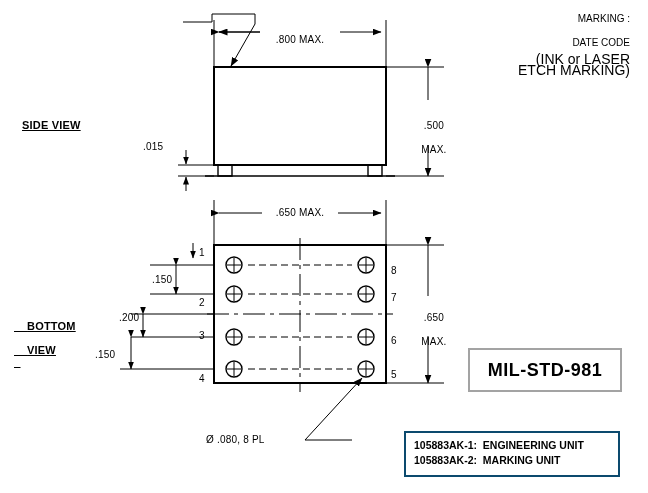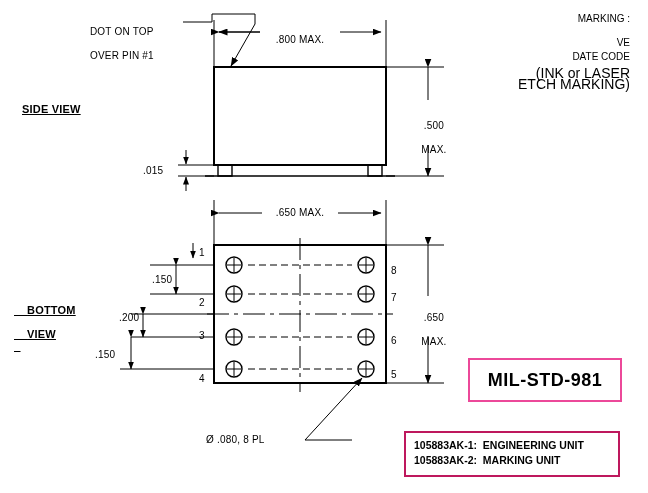--- a/index.html
+++ b/index.html
@@ -26,39 +26,39 @@
     font-size: 10px;
     line-height: 12px;
     white-space: pre;
     letter-spacing: 0.2px;
   }
   .lbl.c { text-align: center; }
   .underline-title {
     text-decoration: underline;
     font-weight: bold;
     font-size: 11px;
+    margin-top: 16px;
   }
   .big-box {
     position: absolute;
-    border: 2px solid #ec4899;
+    border: 2px solid #a3a3a3;
     box-sizing: border-box;
     background: #fff;
     display: flex;
     align-items: center;
     justify-content: center;
     font-weight: bold;
-    margin-top: 10px;
   }
   .milstd {
     font-size: 18px;
     letter-spacing: 0.5px;
   }
   .unitbox {
     position: absolute;
-    border: 2px solid #be185d;
+    border: 2px solid #0c4a6e;
     box-sizing: border-box;
     background: #fff;
     padding: 5px 8px 6px 8px;
   }
   .unitbox .row {
     font-size: 10.5px;
     font-weight: bold;
     line-height: 15px;
     white-space: pre;
   }
@@ -176,35 +176,31 @@
 
       <line x1="143" y1="314" x2="143" y2="337" marker-start="url(#arS)" marker-end="url(#arS)"></line>
 
       <line x1="131" y1="337" x2="131" y2="369" marker-start="url(#arS)" marker-end="url(#arS)"></line>
 
       <line x1="305" y1="440" x2="352" y2="440"></line>
       <line x1="305" y1="440" x2="362" y2="378" marker-end="url(#ar)"></line>
     </g>
   </svg>
 
-  <div class="lbl" style="left:78px; top:14px;">
-    <span>DOT ON TOP</span><br>
-    <span>OVER PIN #1</span>
-  </div>
 
   <div class="lbl c" style="left:262px; top:34px; width:76px;">.800 MAX.</div>
 
   <div class="lbl underline-title" style="left:22px; top:103px;">SIDE VIEW</div>
 
   <div class="lbl c" style="left:404px; top:108px; width:48px;">
     <span>.500</span><br>
     <span>MAX.</span>
   </div>
 
-  <div class="lbl" style="left:143px; top:141px;margin-top:24px;">.015</div>
+  <div class="lbl" style="left:143px; top:141px;">.015</div>
 
   <div class="lbl c" style="left:262px; top:207px; width:76px;">.650 MAX.</div>
 
   <div class="lbl underline-title c" style="left:14px; top:292px; width:92px; text-align:left;">
     <span>BOTTOM</span><br>
     <span>VIEW</span>
   </div>
 
   <div class="lbl c" style="left:404px; top:300px; width:48px;">
     <span>.650</span><br>
@@ -222,21 +218,20 @@
 
   <div class="lbl" style="left:391px; top:265px;">8</div>
   <div class="lbl" style="left:391px; top:292px;">7</div>
   <div class="lbl" style="left:391px; top:335px;">6</div>
   <div class="lbl" style="left:391px; top:369px;">5</div>
 
   <div class="lbl" style="left:206px; top:434px;">Ø .080, 8 PL</div>
 
   <div class="marking-block" style="left:452px; top:12px; width:178px;">
     <div style="margin-bottom:10px;">MARKING :</div>
-    <div>VE</div>
     <div>DATE CODE</div>
     <div class="small" style="margin-top:4px;">(INK or LASER</div>
     <div class="small">ETCH MARKING)</div>
   </div>
 
   <div class="big-box milstd" style="left:468px; top:348px; width:154px; height:44px;">
     <span>MIL-STD-981</span>
   </div>
 
   <div class="unitbox" style="left:404px; top:431px; width:216px; height:46px;">

